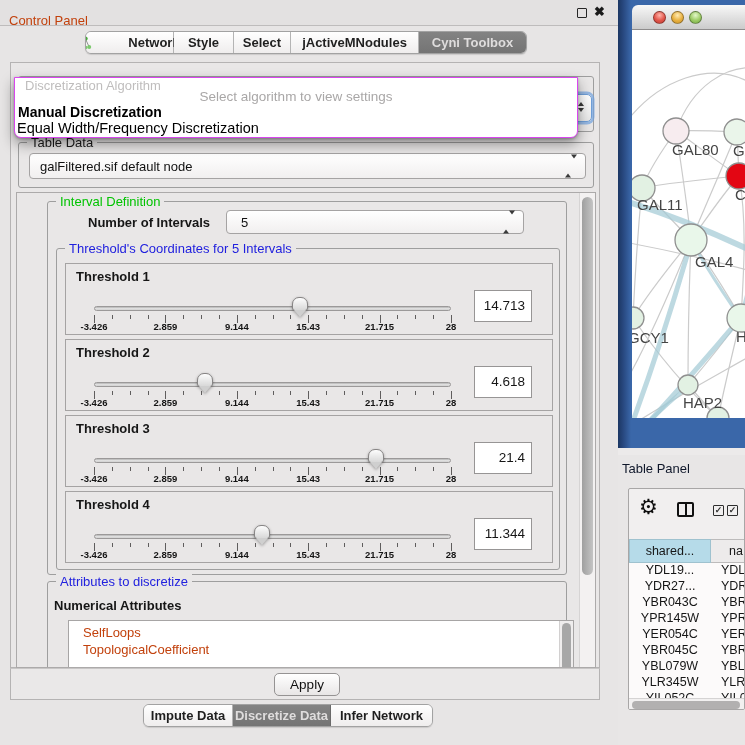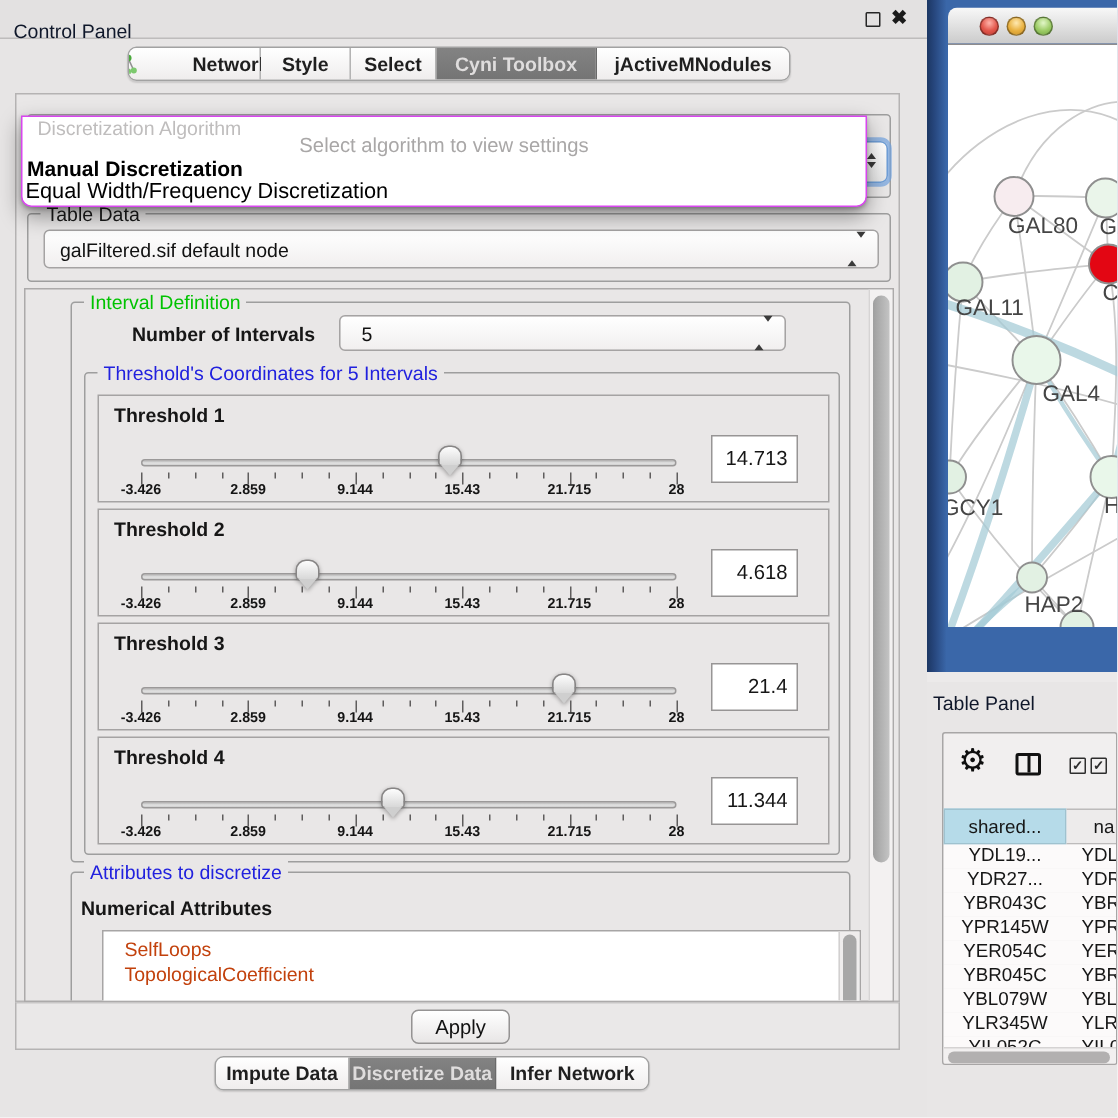--- a/index.html
+++ b/index.html
@@ -5,21 +5,21 @@
   * { margin:0; padding:0; box-sizing:border-box; }
   html,body { background:#fff; }
   .screen { position:relative; width:745px; height:745px; overflow:hidden;
             font-family:"Liberation Sans", sans-serif; color:#161616; background:#E7E5E5; }
   .abs { position:absolute; }
 
   
   .left-region { left:0; top:0; width:618px; height:745px; background:#E7E5E5; }
   .cp-titlebar { left:0; top:0; width:618px; height:26px; background:#E3E1E1;
                  border-bottom:1px solid #BEBCBC; display:flex; align-items:center; }
-  .cp-title { font-size:13px; margin-left:9px; color:#0f172a;margin-top:16px; }
+  .cp-title { font-size:13px; margin-left:9px; color:#c2410c;margin-top:16px; }
   .float-btn { position:absolute; left:577px; top:8px; width:10px; height:10px;
                border:1.7px solid #262626; border-radius:1px; }
   .close-btn { position:absolute; left:594px; top:4px; font-size:13px; font-weight:bold; color:#1A1A1A; }
 
   .tabbar { display:flex; border:1px solid #A2A2A2; border-radius:6px; overflow:hidden; height:23px;
             box-shadow:0 1px 1px rgba(0,0,0,.12); }
   .seg { display:flex; align-items:center; justify-content:center; gap:5px; font-size:13px; font-weight:bold;
          color:#1F1F1F; background:linear-gradient(#FFFFFF,#EFEDED); border-right:1px solid #B4B4B4; }
   .seg:last-child { border-right:none; }
   .seg.active { background:linear-gradient(#838383,#747474); color:#DFDDDD; border-color:#6A6A6A; }
@@ -156,25 +156,25 @@
             </svg>
           </span>
           <span>Network</span>
         </div>
         <div class="seg" style="width: 60px;">
           <span>Style</span>
         </div>
         <div class="seg" style="width: 57px;">
           <span>Select</span>
         </div>
+        <div class="seg" style="width: 128px;">
+          <span>jActiveMNodules</span>
+        </div>
         <div class="seg active" style="width: 107px;">
           <span>Cyni Toolbox</span>
-        </div>
-        <div class="seg" style="width: 128px;">
-          <span>jActiveMNodules</span>
         </div>
       </div>
 
     <div class="abs content-panel"></div>
 
     <div class="group" style="left:18px; top:76px; width:576px; height:56px;"></div>
     <div class="abs focus-stepper">
       <div class="arr-up"></div>
         <div class="arr-dn"></div>
     </div>

